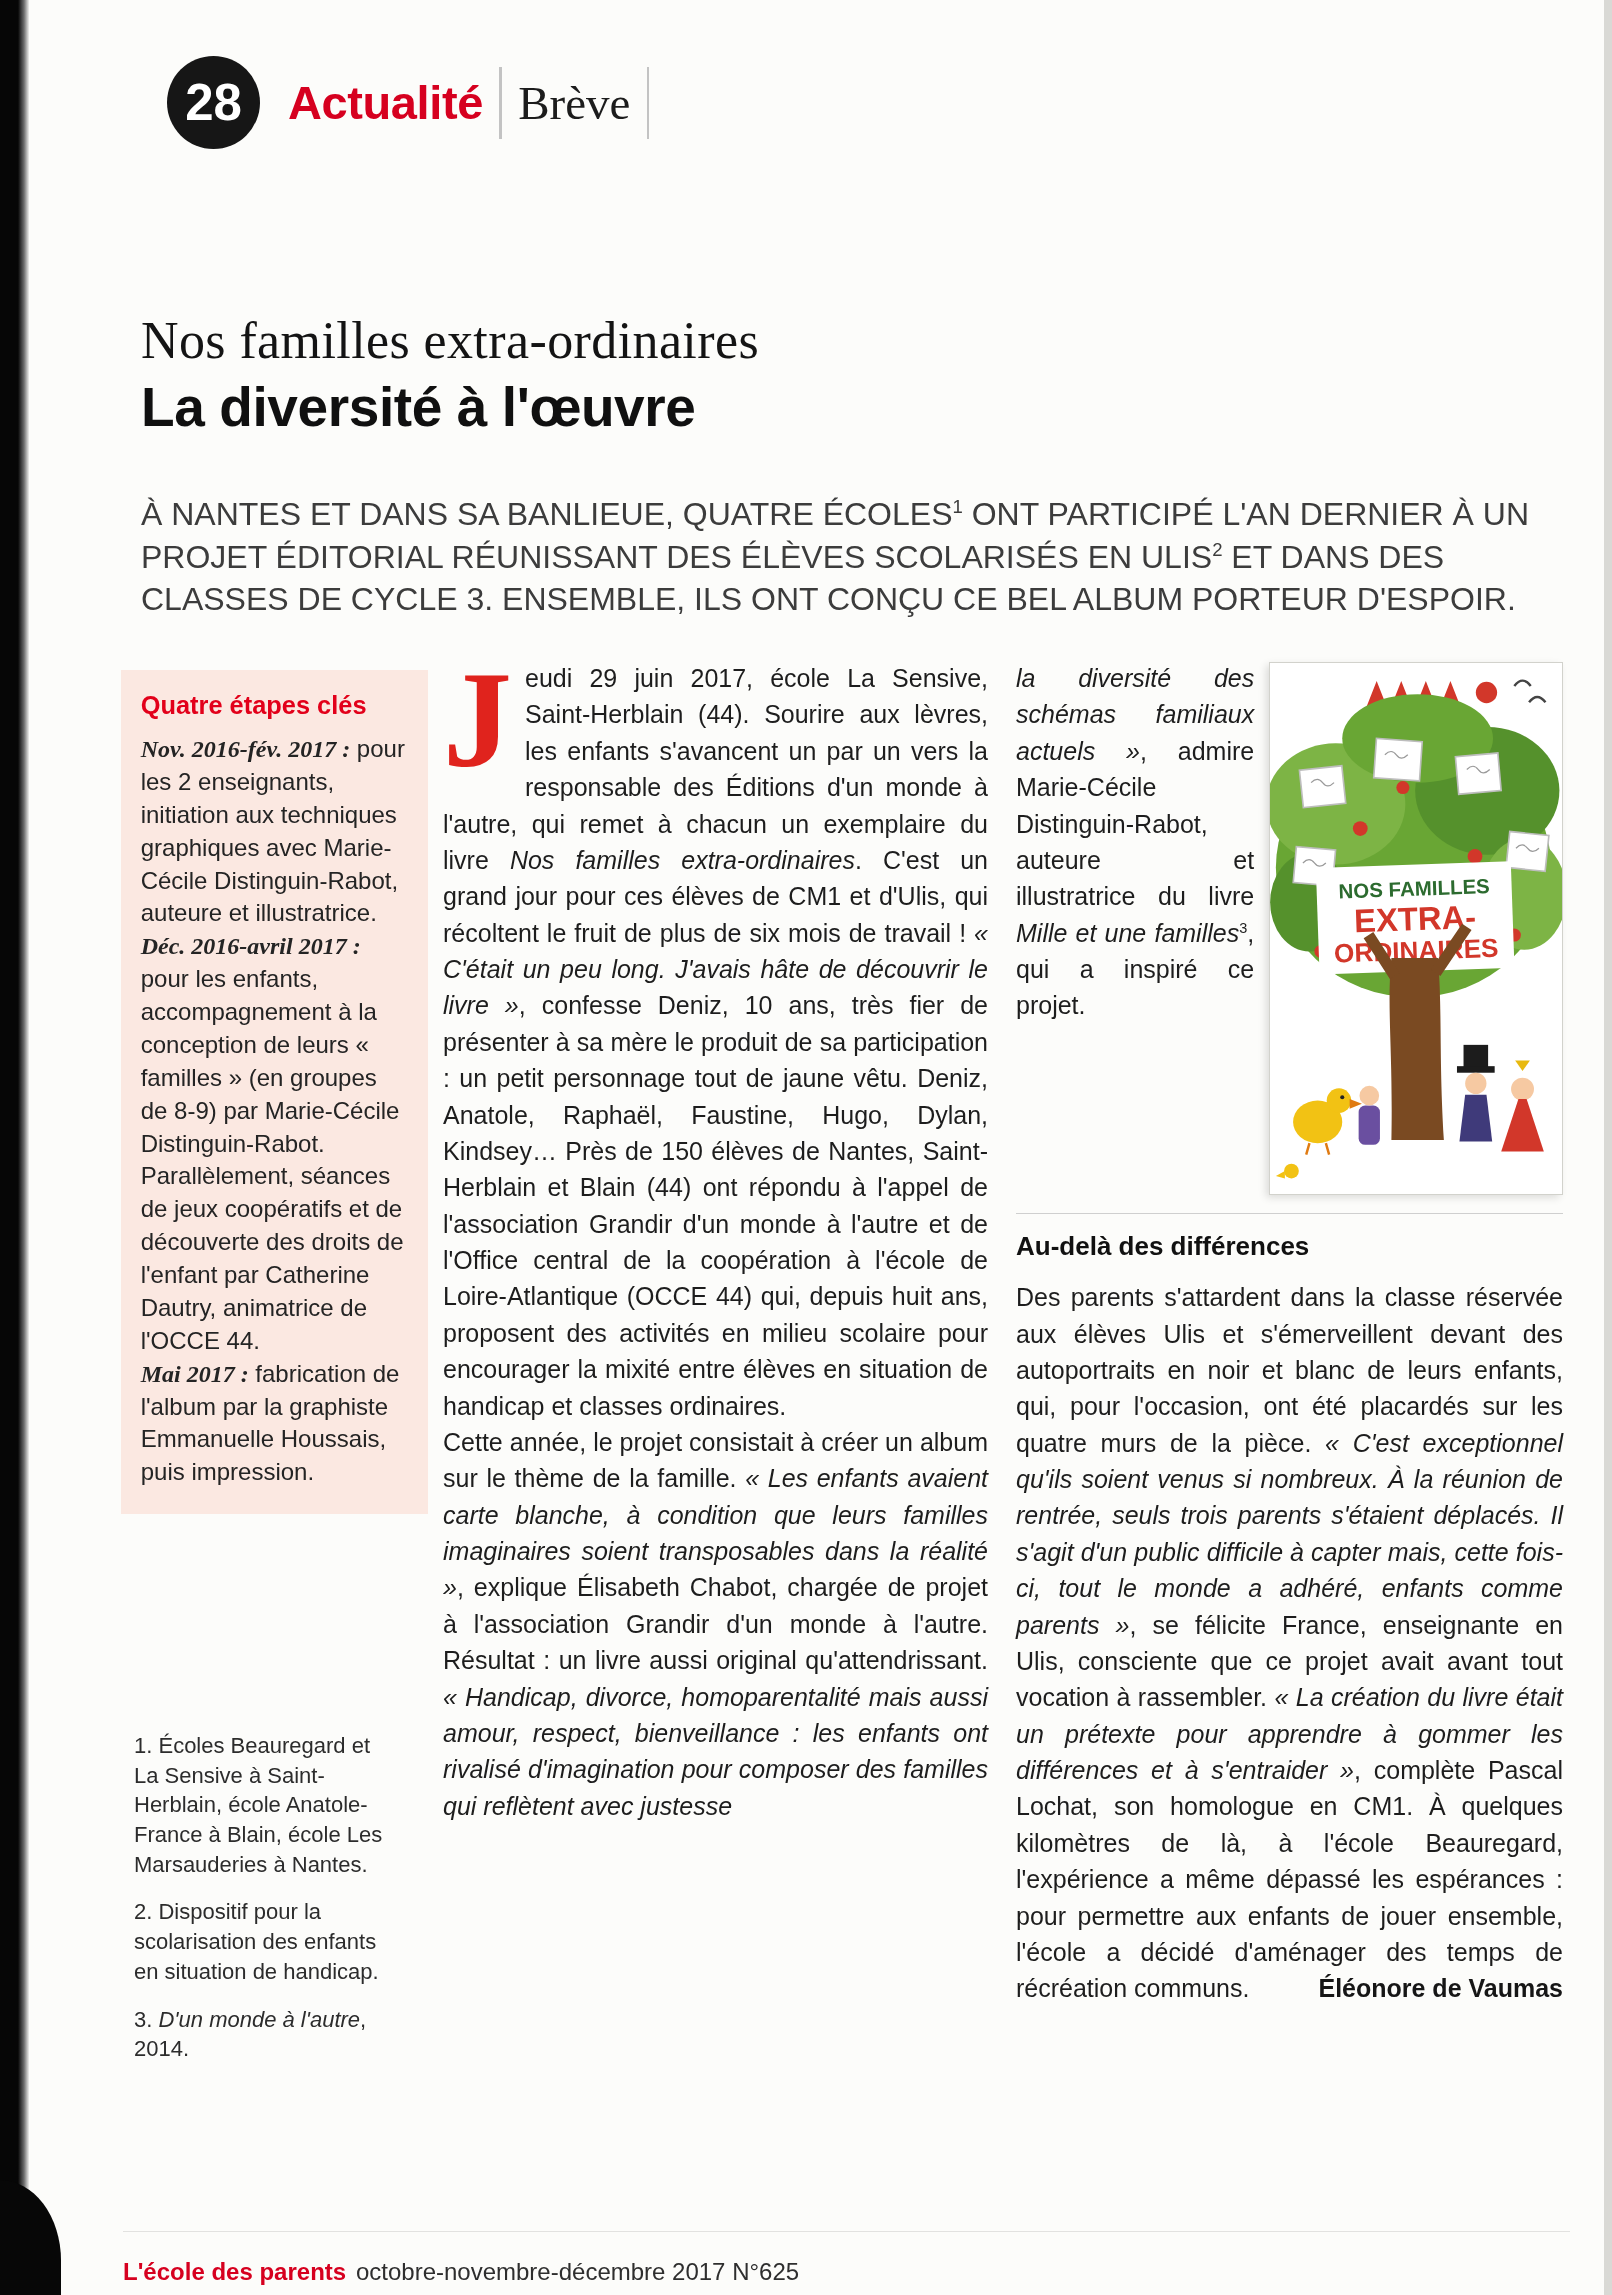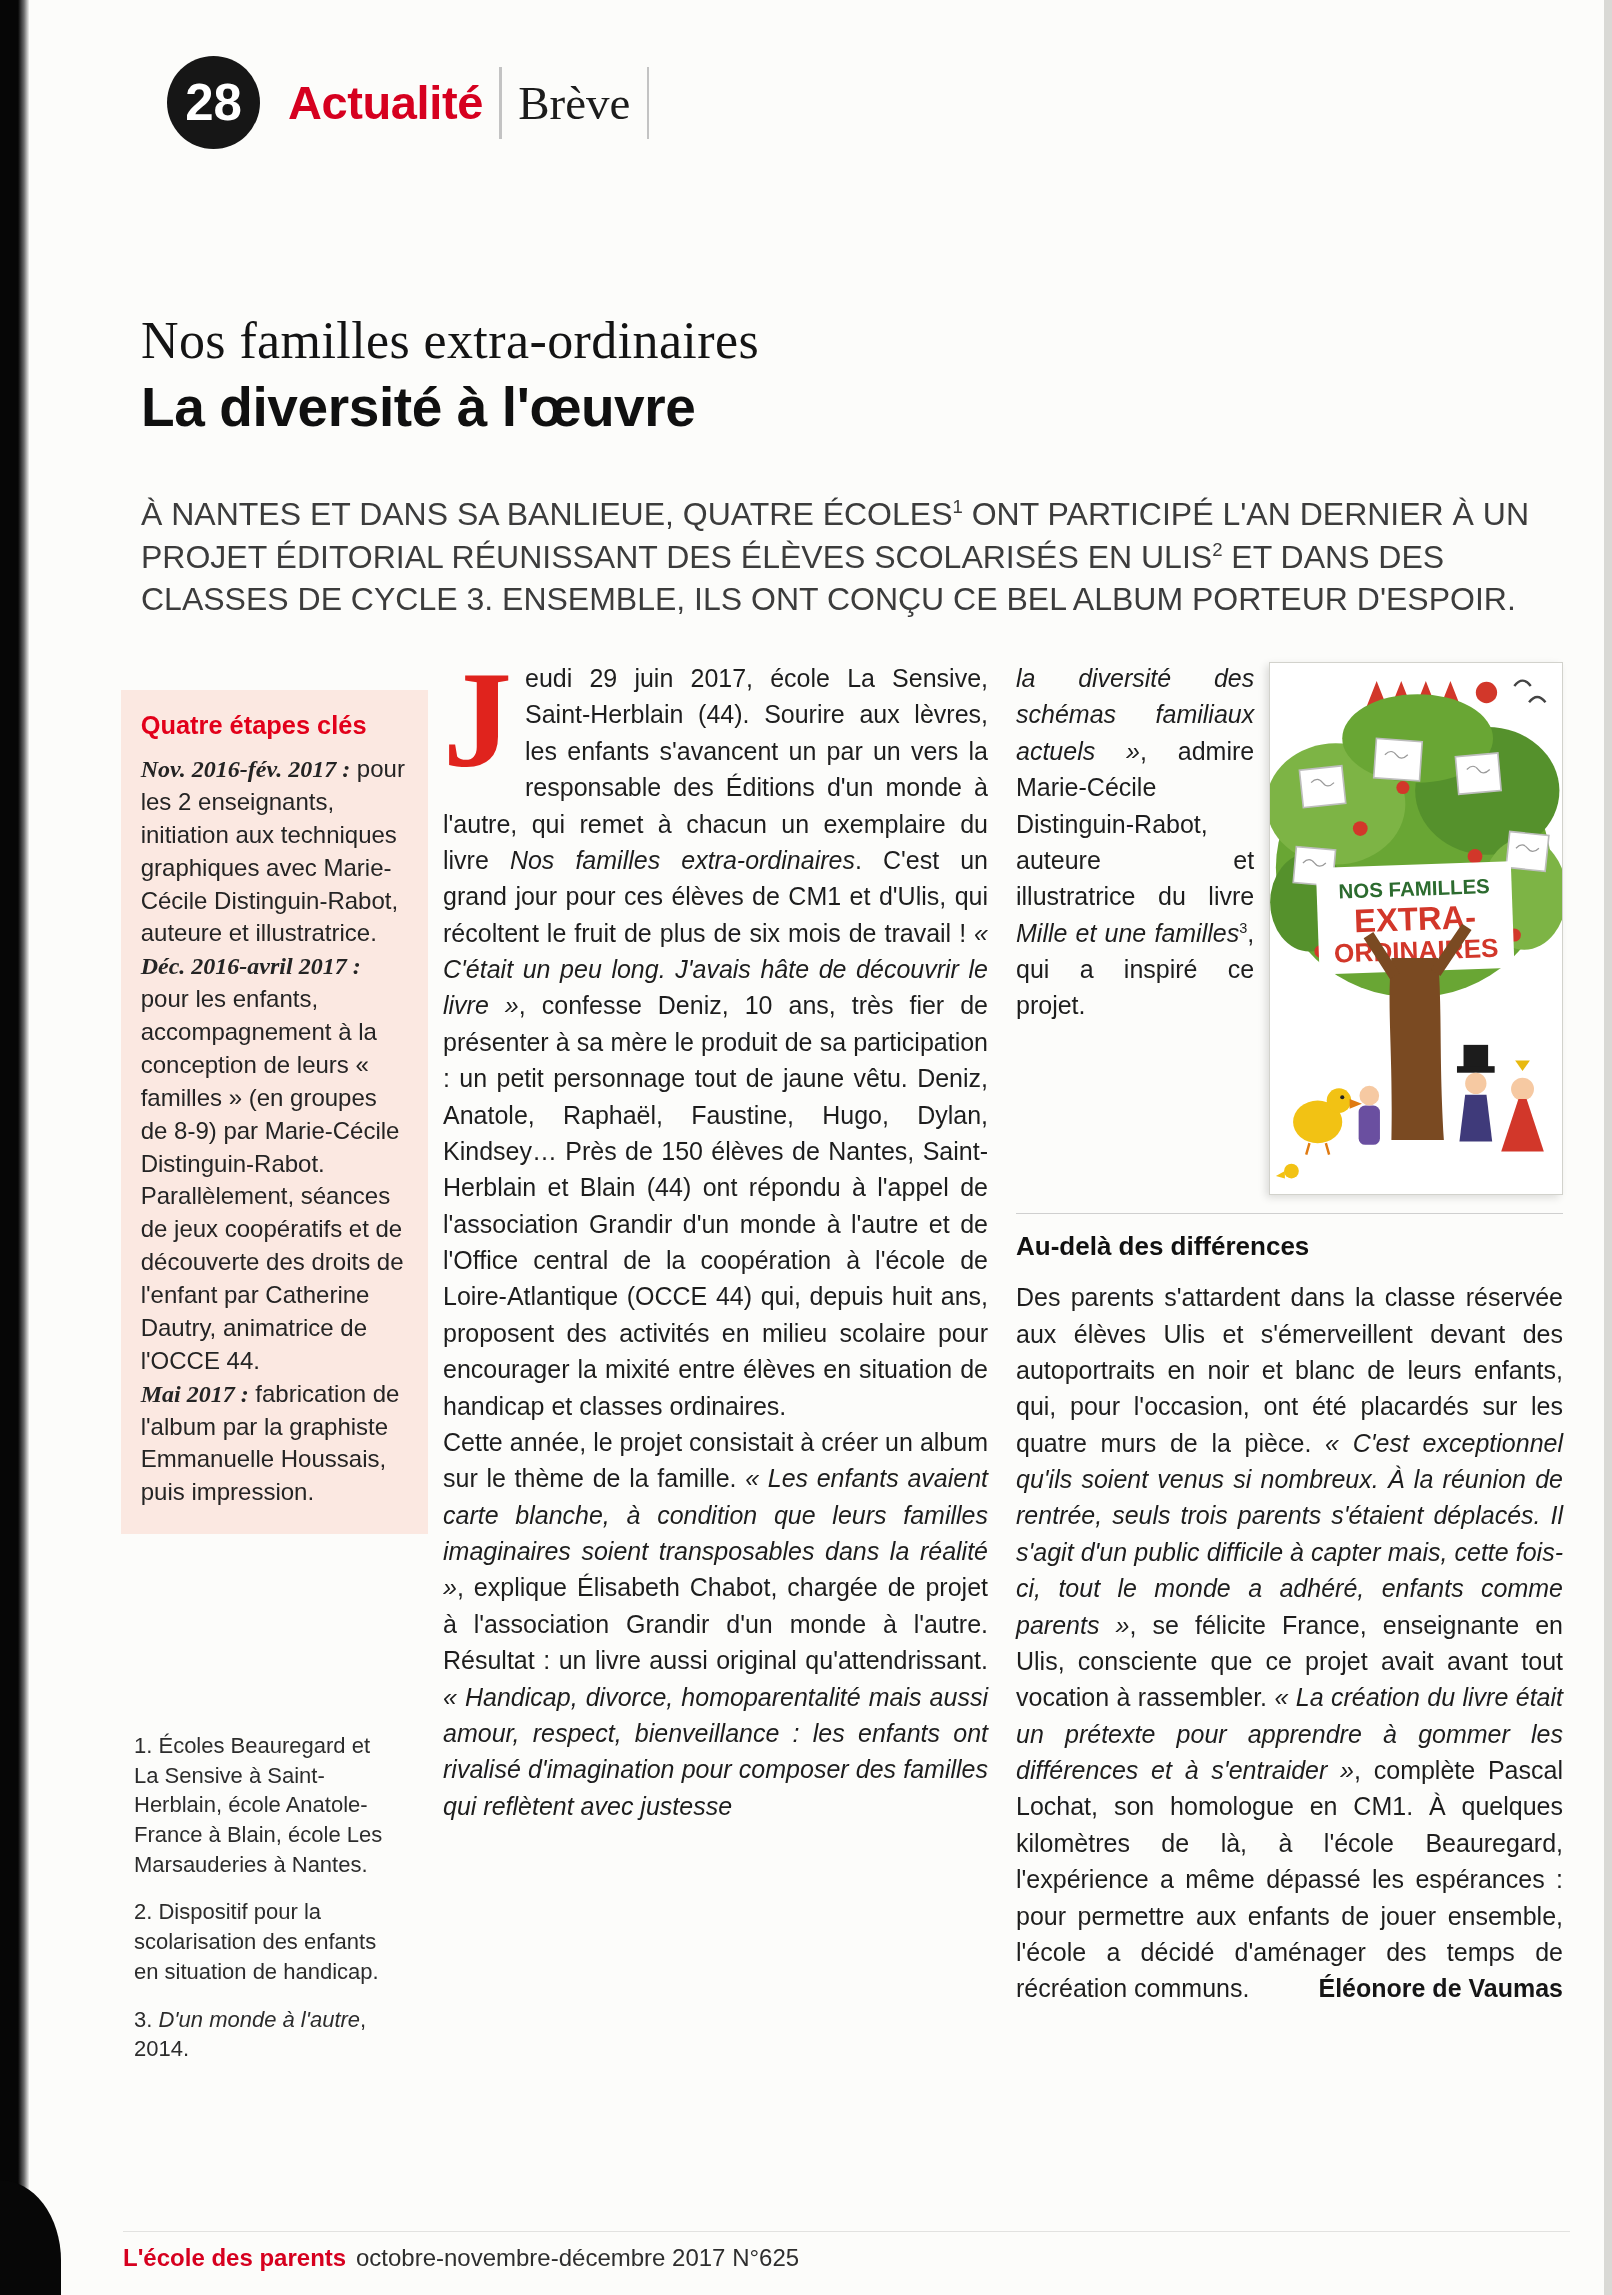--- a/index.html
+++ b/index.html
@@ -28,21 +28,21 @@
 
   
   .titles{position:absolute;left:141px;top:311px;}
   .surtitle{font-family:"Liberation Serif",serif;font-size:52px;color:#141414;letter-spacing:0.4px;}
   .main-title{font-size:55px;font-weight:bold;color:#101010;margin-top:5px;letter-spacing:-0.4px;}
   .standfirst{position:absolute;left:141px;top:493px;width:1401px;
     font-size:32px;line-height:1.33;color:#3c3c3c;}
 
   
   .steps-box{position:absolute;left:121px;top:670px;width:307px;box-sizing:border-box;
-    background:#fbe8e1;padding:21px 19.7px 24.6px 19.7px;margin-top:20px;}
+    background:#fbe8e1;padding:21px 19.7px 24.6px 19.7px;}
   .steps-title{color:#e2001a;font-weight:bold;font-size:25.4px;margin-bottom:13px;}
   .step{font-size:24px;line-height:1.37;color:#242424;}
   .step .lead{font-weight:bold;font-style:italic;font-family:Liberation Serif, serif;}
 
   
   .footnotes{position:absolute;left:134px;top:1731px;width:264px;
     font-size:22px;line-height:1.35;color:#2c2c2c;}
   .footnote{margin-bottom:18px;}
 
   
@@ -57,21 +57,21 @@
   .cover-wrap{float:right;width:292px;height:531px;margin:1.6px 0 18px 14.8px;background:#fff;
     border:0.8px solid #d2d2cc;box-shadow:-3.3px 3.3px 8.2px rgba(0,0,0,0.14);}
   .cover-wrap svg{display:block;width:100%;height:100%;}
 
   .subhead{clear:both;font-weight:bold;font-size:26px;color:#111;text-align:left;
     border-top:1.6px solid #cfcfcf;padding-top:14.8px;margin:24.6px 0 13px 0;}
   .author{float:right;font-weight:bold;color:#161616;}
 
   
   .footer{position:absolute;left:123px;top:2231px;width:1447px;
-    border-top:0.8px solid #e2e2e0;padding-top:12px;font-size:24px;}
+    border-top:0.8px solid #e2e2e0;padding-top:26px;font-size:24px;}
   .footer .mag{color:#d6001f;font-weight:bold;}
   .footer .issue{color:#2e2e2e;margin-left:9.8px;}
 </style>
 </head>
 <body>
 
 <div class="scan-left"></div>
 <div class="scan-right"></div>
 <div class="scan-corner"></div>
 

